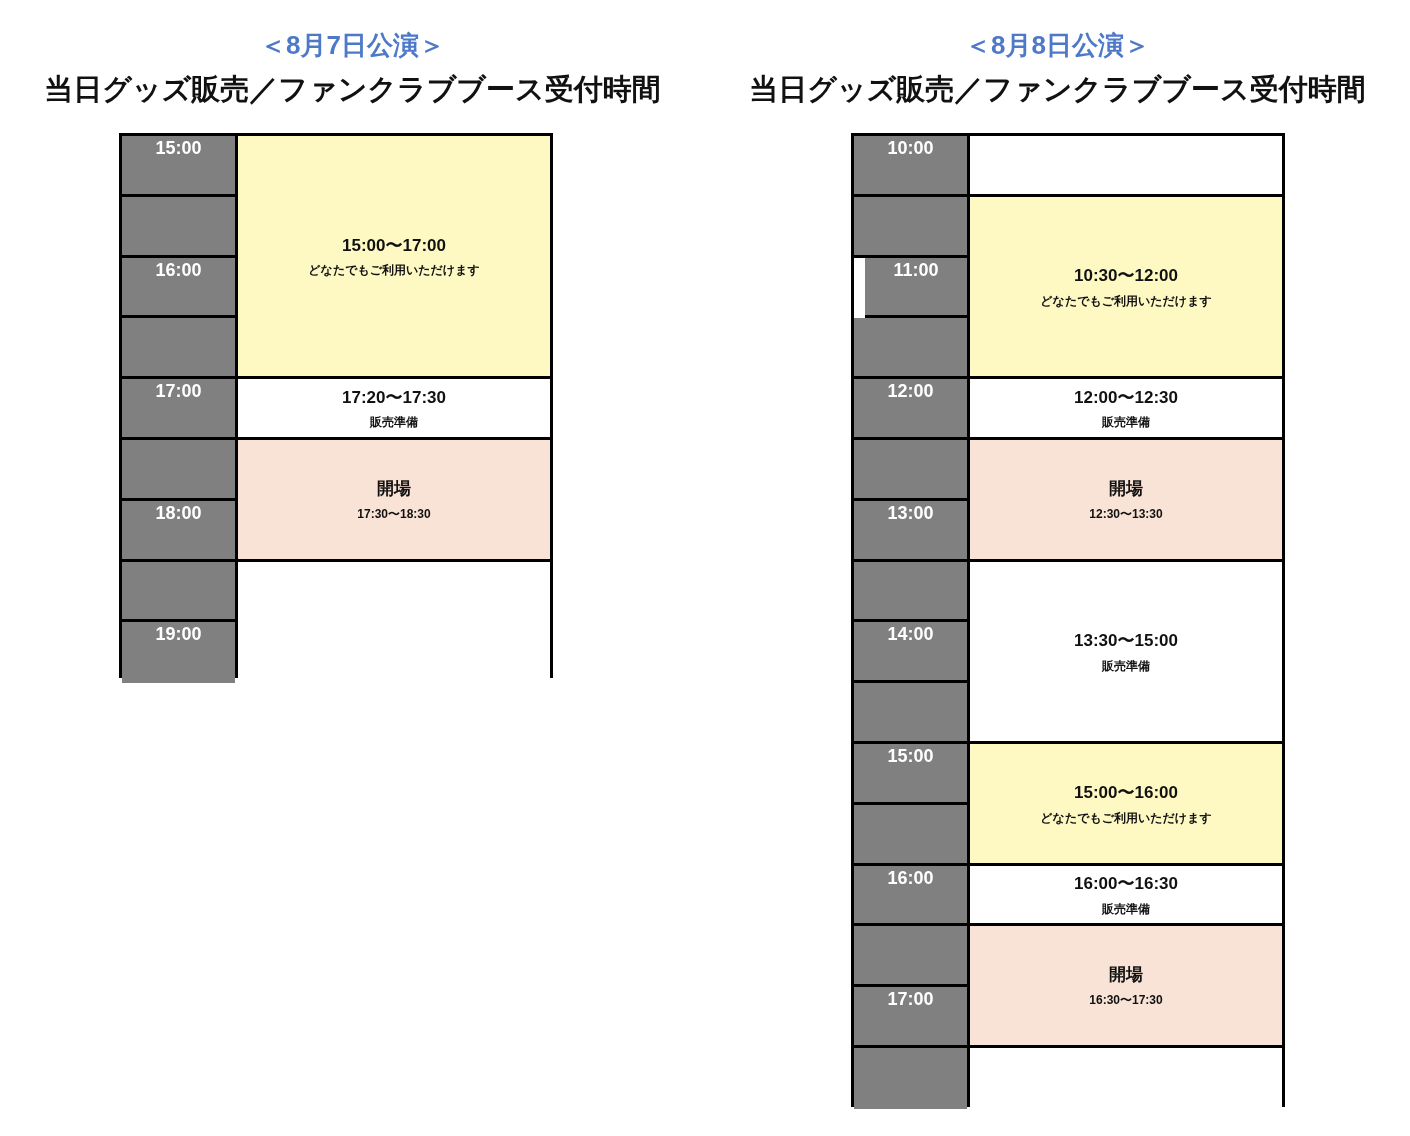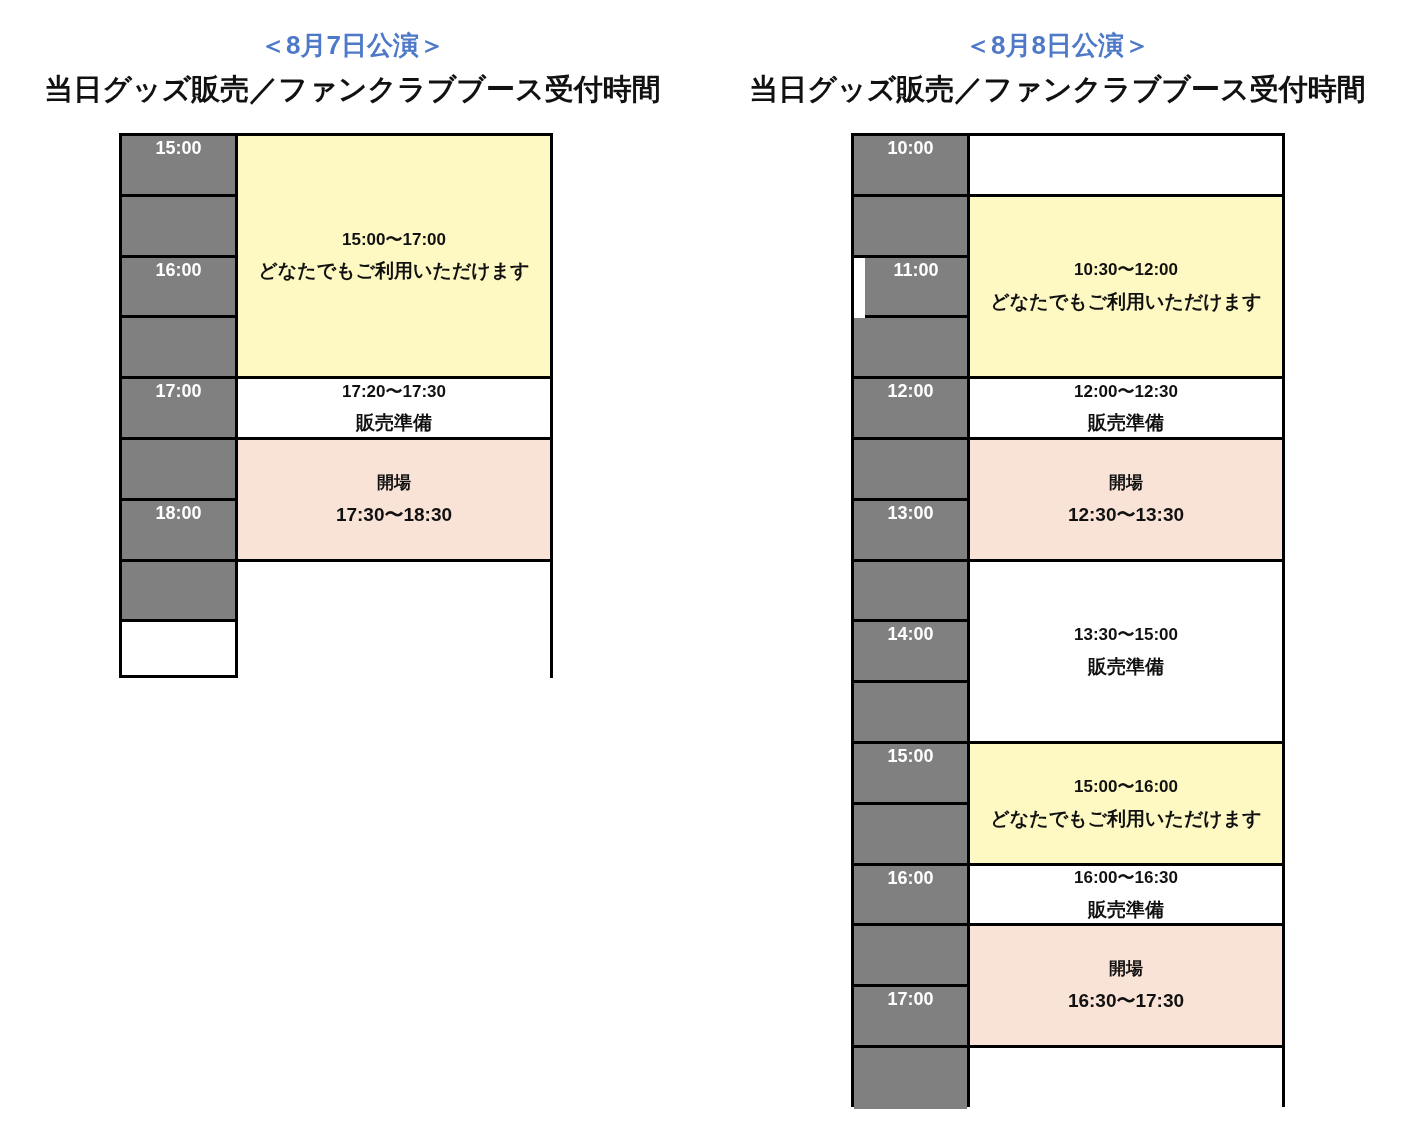--- a/index.html
+++ b/index.html
@@ -45,21 +45,21 @@
   .bodycol{position:absolute;top:0;bottom:0;right:0;}
   .blk{
     position:absolute;left:0;right:0;
     box-sizing:border-box;
     border-bottom:3px solid #000;
     display:flex;flex-direction:column;align-items:center;justify-content:center;
     text-align:center;color:#111;
   }
   .blk.last{border-bottom:none;}
   .blk .l1{font-size:17px;font-weight:bold;line-height:1.75;white-space:nowrap;}
-  .blk .l2{font-size:19px;font-weight:bold;line-height:1.75;white-space:nowrap;}
+  .blk .l2{font-size:12px;font-weight:bold;line-height:1.75;white-space:nowrap;}
   .blk.white{background:#ffffff;}
   .blk.green{background:#fef9c3;}
   .blk.peach{background:#f8e3d6;}
 </style>
 </head>
 <body>
 
 <section class="panel" id="panel-left">
   <div class="date-title" style="top:0;position:absolute;left:0;width:705px;padding-top:28px;">＜8月7日公演＞</div>
   <div class="subject-title" style="position:absolute;left:0;width:705px;top:70px;">当日グッズ販売／ファンクラブブース受付時間</div>
@@ -84,20 +84,23 @@
           </div>
           <div class="tcell" style="top: 304px; height: 60.8px;">
             <span class="tlabel"></span>
           </div>
           <div class="tcell" style="top: 364.8px; height: 60.8px;">
             <span class="tlabel">18:00</span>
           </div>
           <div class="tcell" style="top: 425.6px; height: 60.8px;">
             <span class="tlabel"></span>
           </div>
+          <div class="tcell last" style="top: 486.4px; height: 60.8px;">
+            <span class="tlabel">19:00</span>
+          </div>
         </div>
       <div class="vdiv" style="left:113px;"></div>
       <div class="bodycol" id="bodycol-left" style="left:116px;">
           <div class="blk green" style="top: 0px; height: 243.2px;">
             <div class="l1">15:00〜17:00</div>
             <div class="l2">どなたでもご利用いただけます</div>
           </div>
           <div class="blk white" style="top: 243.2px; height: 60.8px;">
             <div class="l1">17:20〜17:30</div>
             <div class="l2">販売準備</div>

